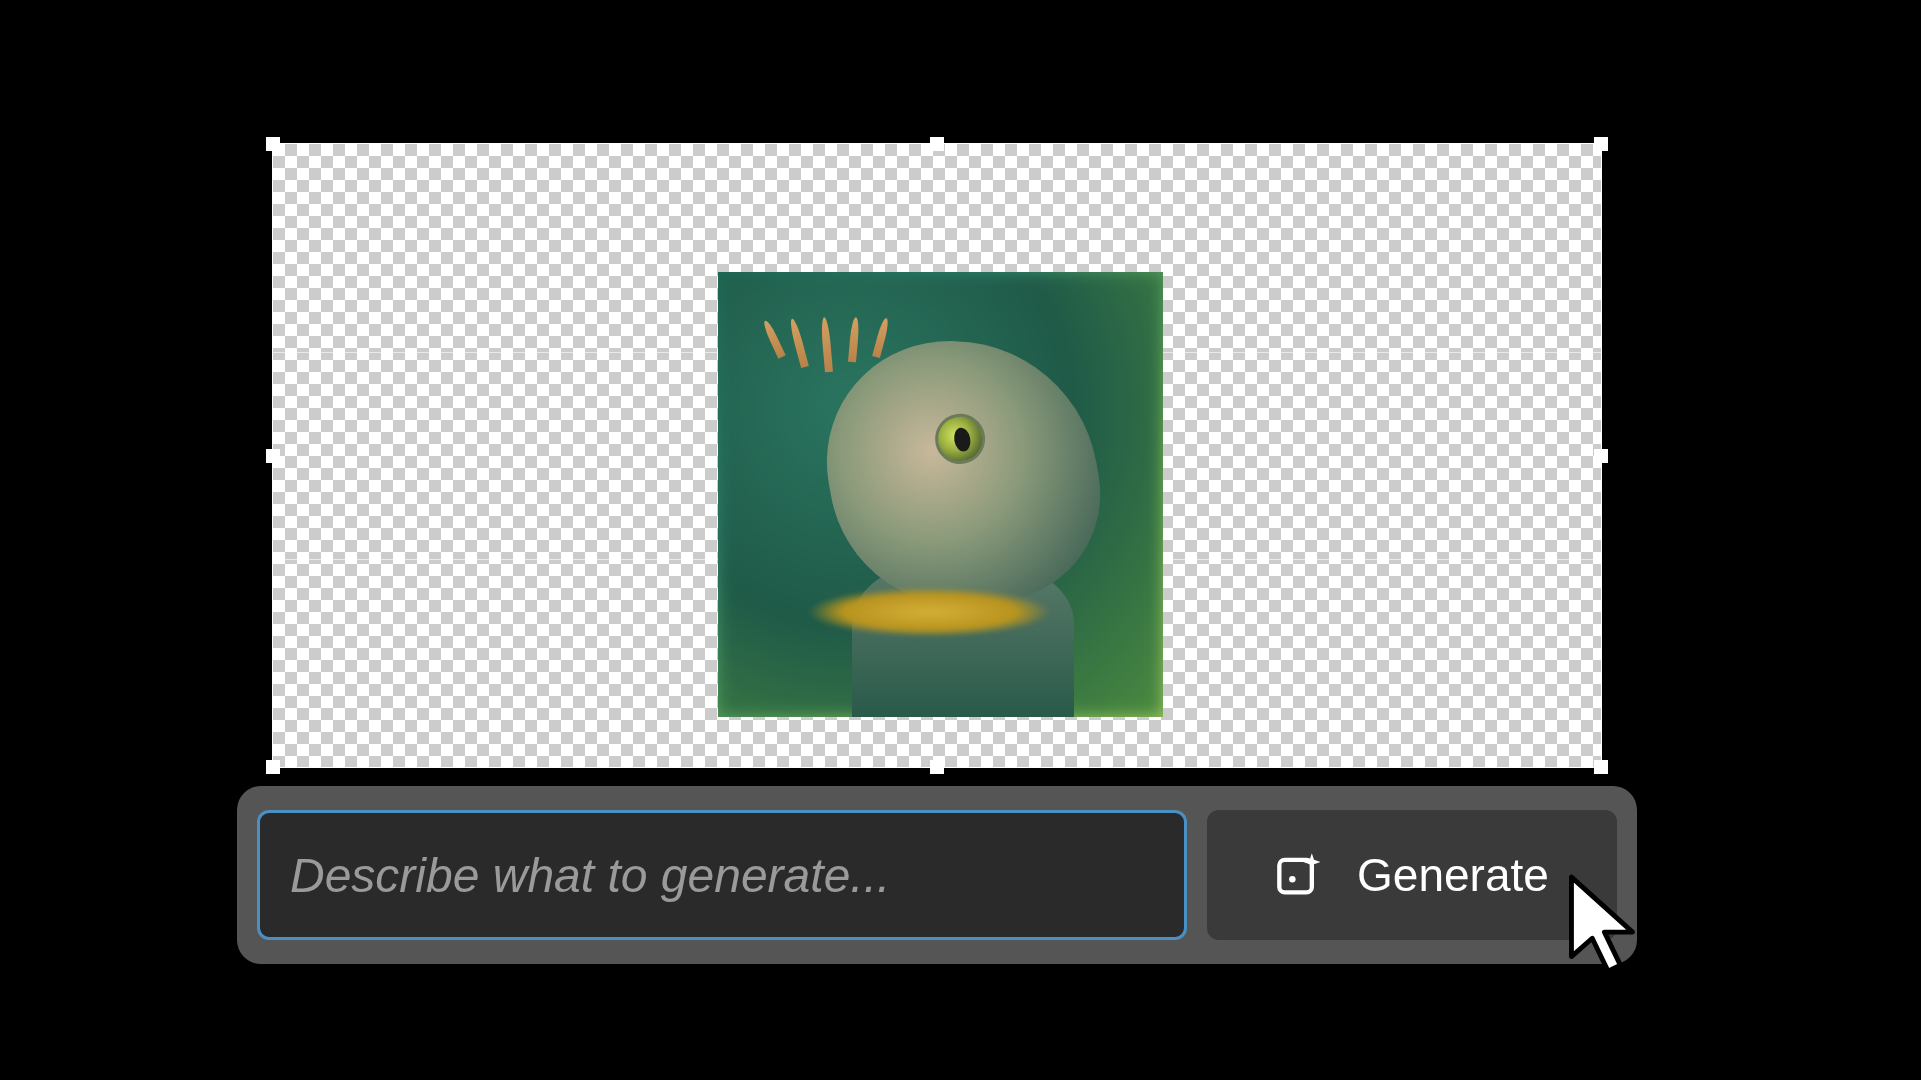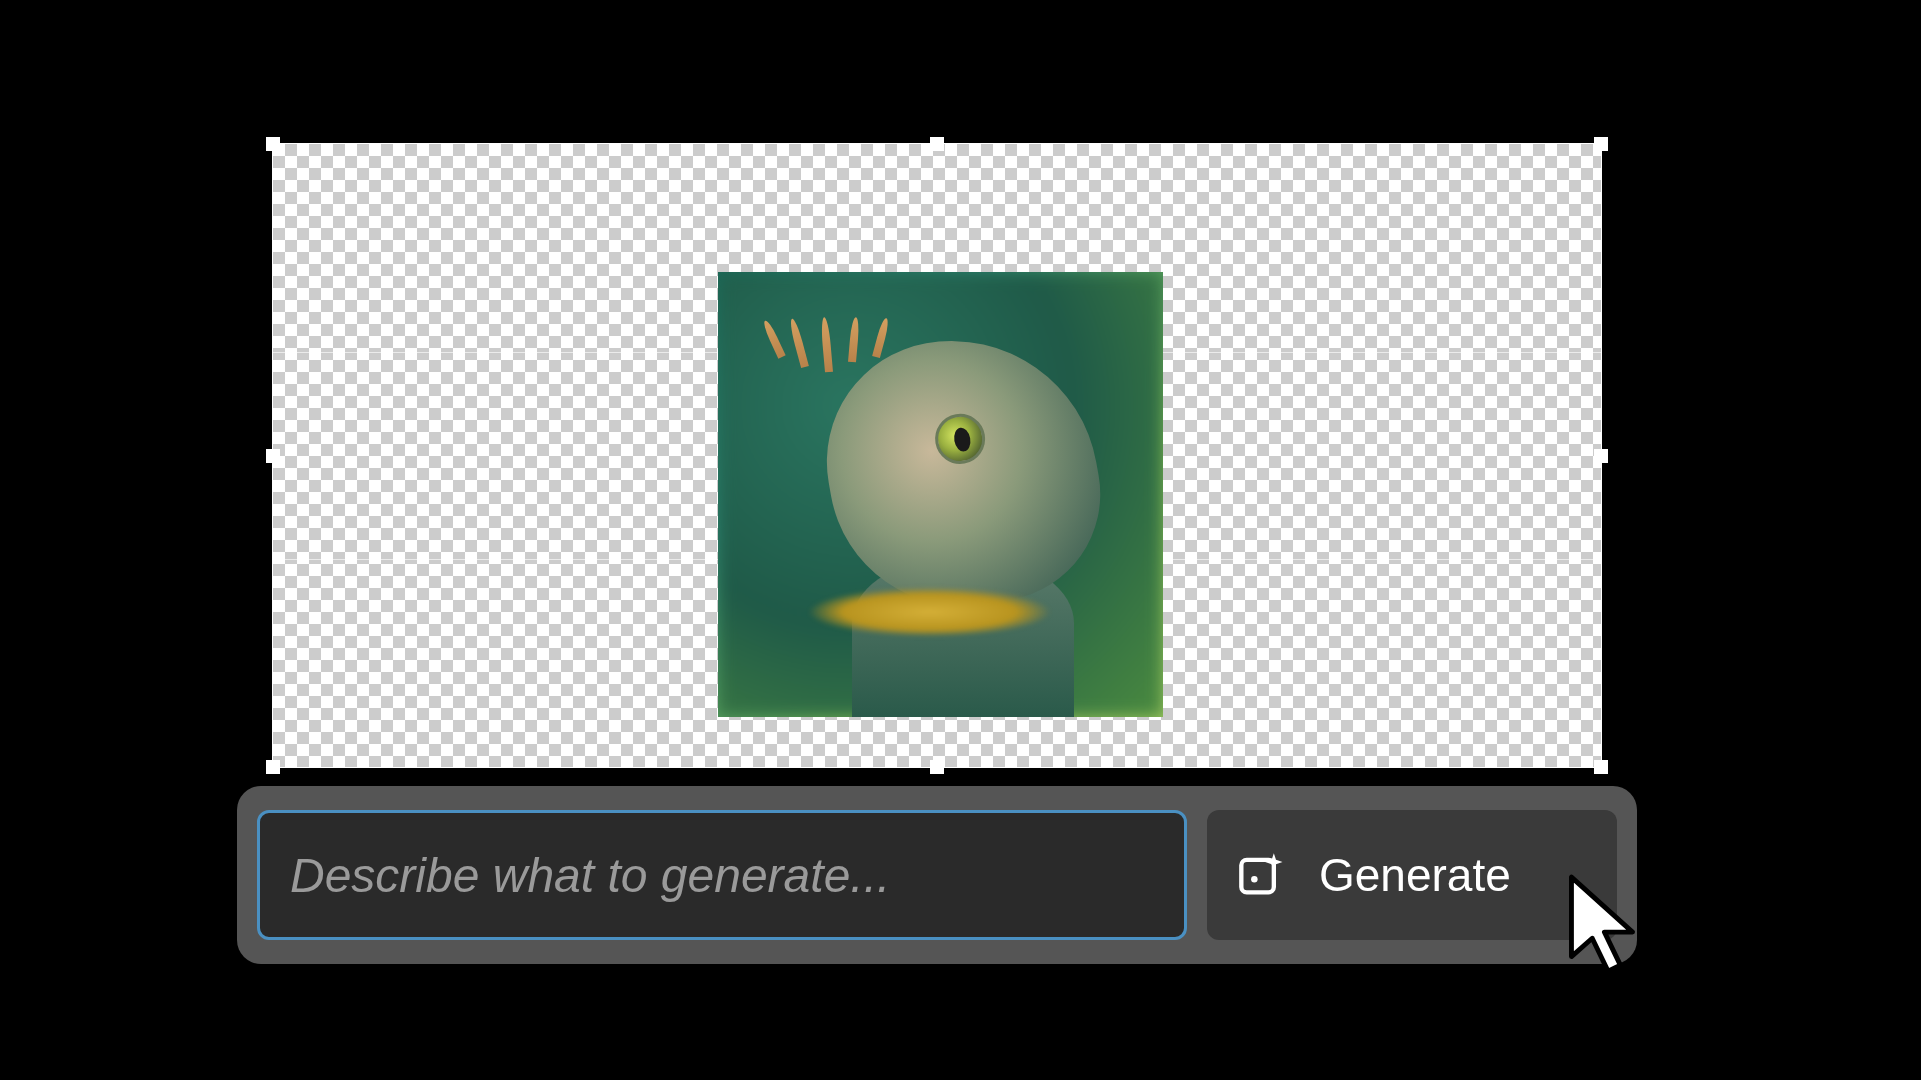--- a/index.html
+++ b/index.html
@@ -195,20 +195,21 @@
     }
     
     .generate-button {
       width: 410px;
       height: 130px;
       background: #3a3a3a;
       border: none;
       border-radius: 12px;
       display: flex;
       align-items: center;
+      justify-content: center;
       gap: 30px;
       cursor: pointer;
       padding: 12px 30px;
     }
     
     .generate-icon {
       width: 52px;
       height: 52px;
       flex-shrink: 0;
     }

